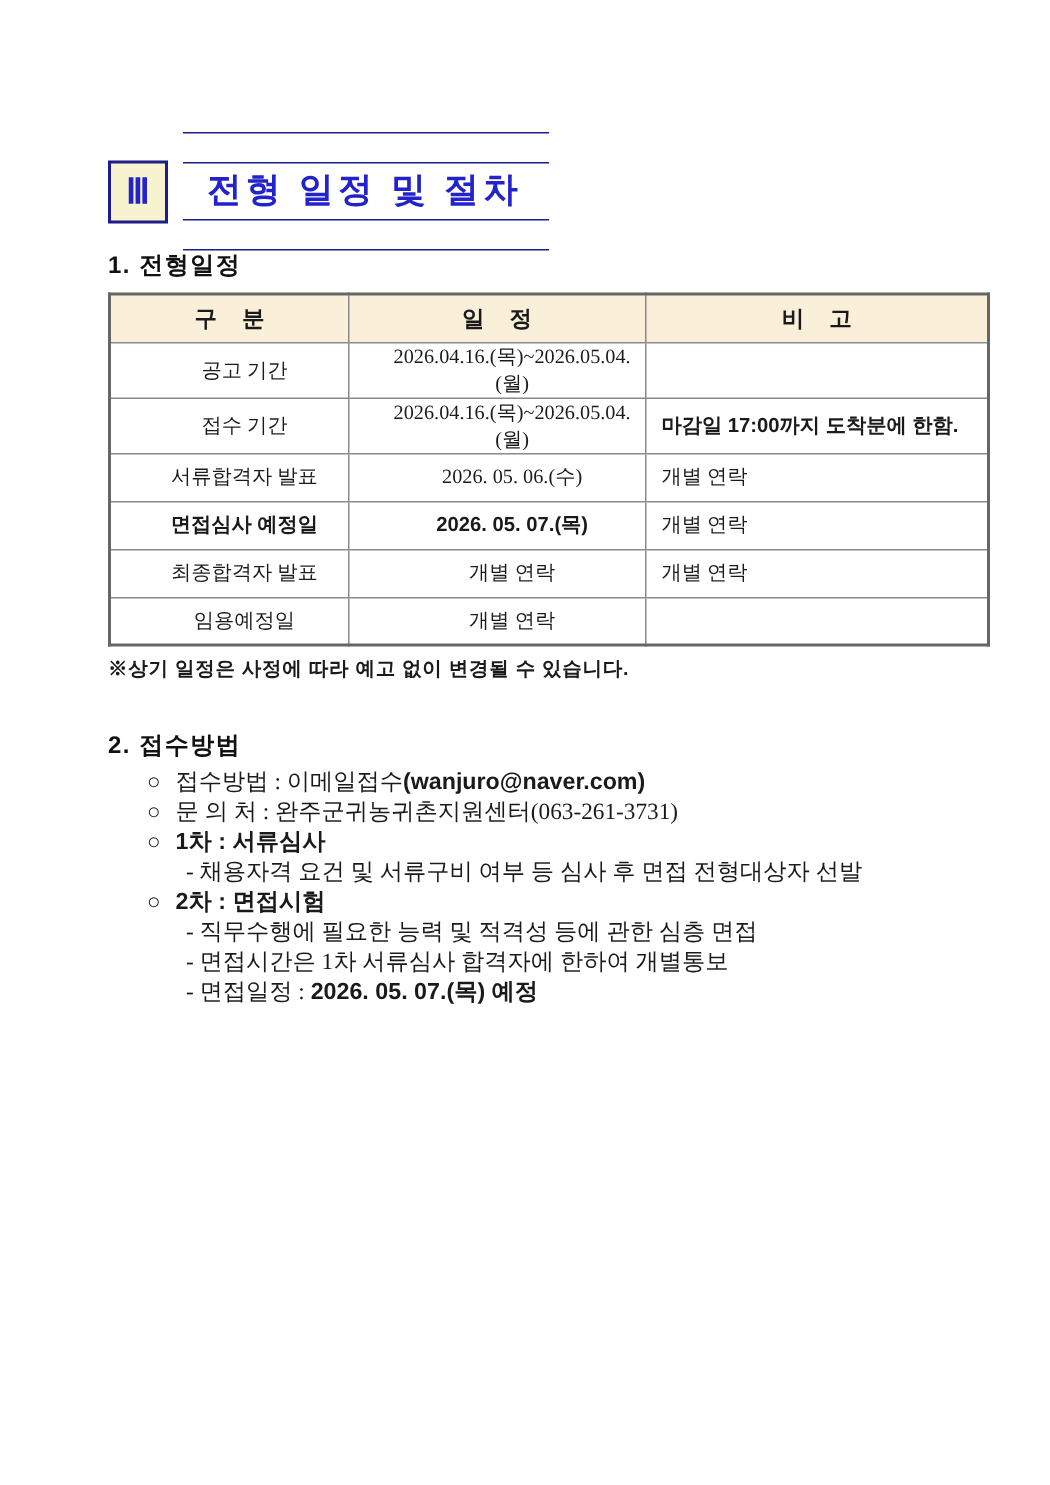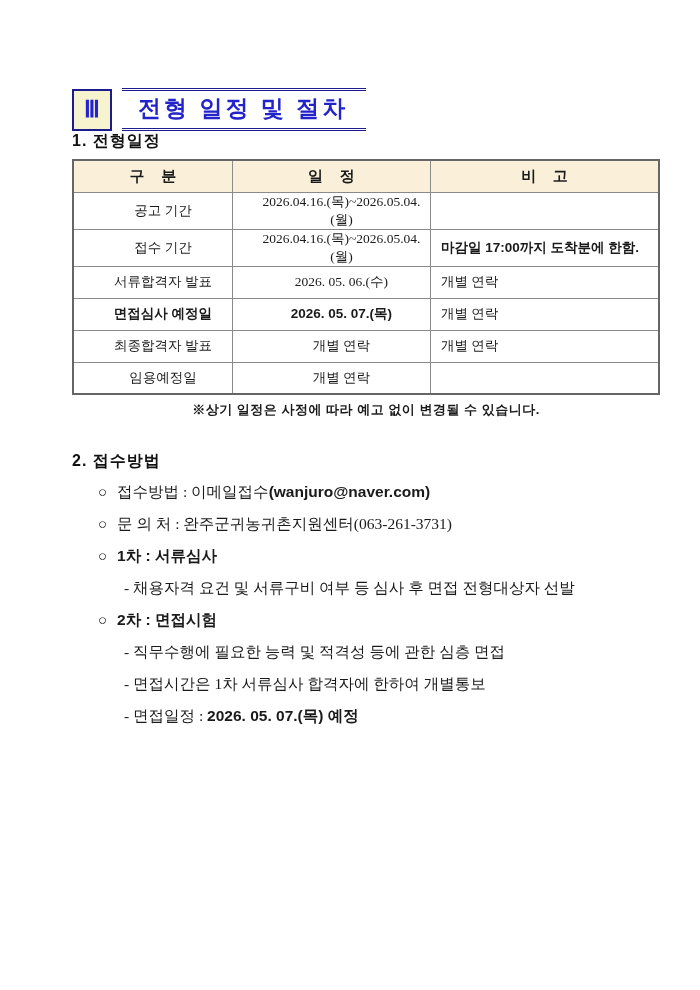--- a/index.html
+++ b/index.html
@@ -31,21 +31,21 @@
     color:var(--blue);
     font-family:"Liberation Serif", serif;
     font-weight:bold;font-size:23px;
     display:flex;align-items:center;justify-content:center;
     flex:0 0 auto;
   }
   .title-rule{
     margin-left:10px;
     border-top:1px solid var(--navy);
     border-bottom:1px solid var(--navy);
-    padding:1px 0;
+    padding:19px 0;
   }
   .title-rule-inner{
     border-top:1px solid var(--navy);
     border-bottom:1px solid var(--navy);
     padding:2px 18px 4px 16px;
   }
   .title-text{
     font-family:"Liberation Sans", sans-serif;
     font-weight:bold;font-size:23px;
     letter-spacing:3px;
@@ -81,30 +81,30 @@
     font-weight:bold;font-size:15px;
     white-space:pre;
     text-align:center;
     font-family:"Liberation Sans", sans-serif;
   }
   td.c{text-align:center;padding-left:20px;}
   td.l{text-align:left;padding-left:10px;}
   .b{font-weight:bold;font-family:"Liberation Sans", sans-serif;}
   .footnote{
     margin-top:6px;
-    text-align:center;
+    text-align:left;
     font-weight:bold;
     font-size:13px;
     font-family:"Liberation Sans", sans-serif;
     letter-spacing:0.5px;
   }
   
   .item{
     font-size:15.5px;
-    line-height:32px;
+    line-height:20px;
     white-space:nowrap;
   }
   .circle-item{margin-left:26px;}
   .dash-item{margin-left:52px;}
   .bullet{display:inline-block;margin-right:10px;font-size:15px;}
   .bold-inline{font-weight:bold;font-family:"Liberation Sans", sans-serif;}
   .sub-title{font-weight:bold;font-family:"Liberation Sans", sans-serif;font-size:15.5px;}
   .mt-item{margin-top:4px;}
 </style>
 </head>

